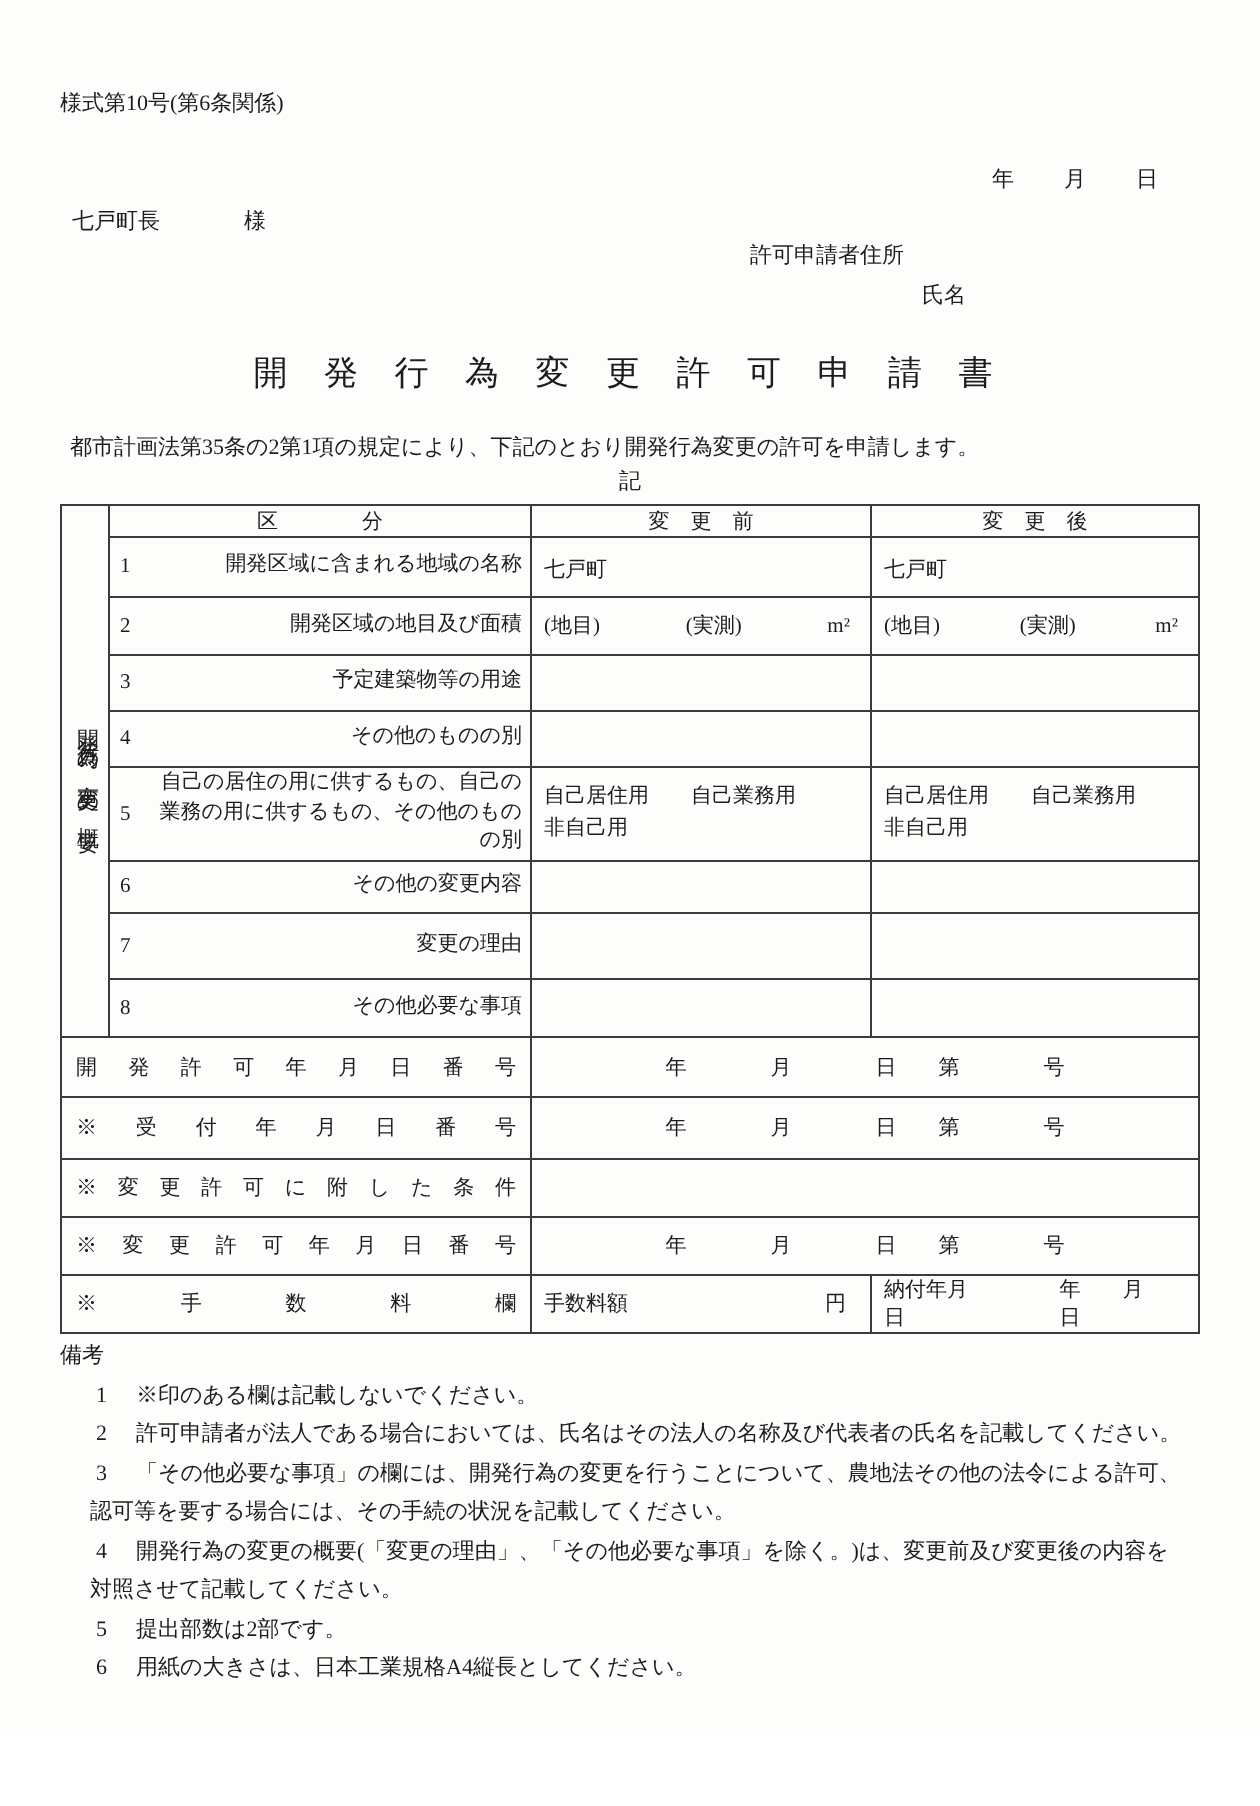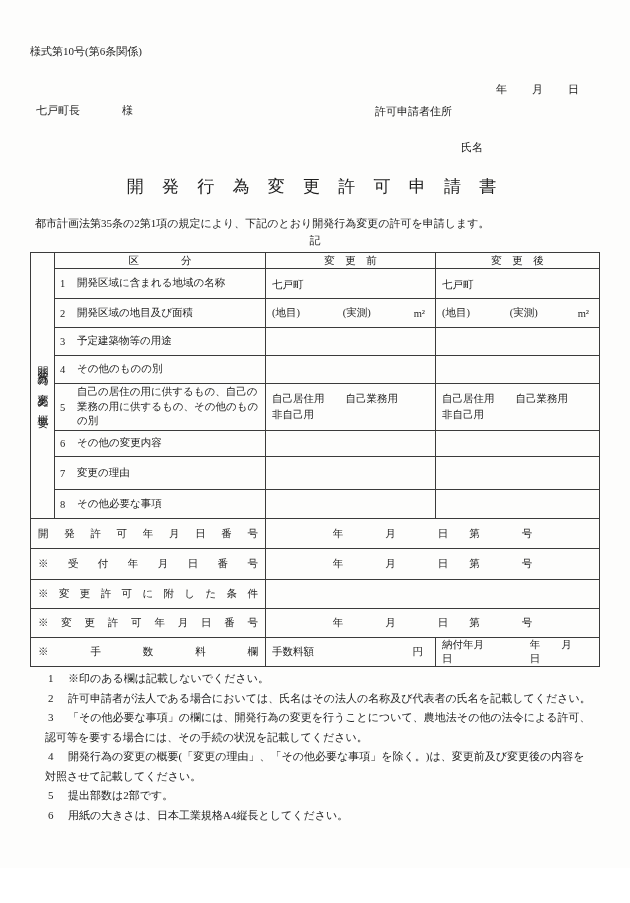--- a/index.html
+++ b/index.html
@@ -7,34 +7,34 @@
     position:relative; width:630px; height:868px; margin:0 auto;
     background:#fdfdfc; color:#1c1c1c;
     font-family:"Liberation Serif","DejaVu Serif",serif;
     font-size:11px; overflow:hidden;
   }
   .abs { position:absolute; }
   .form-number { left:30px; top:44px; }
   .date-line { right:50px; top:82px; letter-spacing:1px; }
   .addressee-line { left:36px; top:103px; }
   .honorific { margin-left:42px; }
-  .applicant-address { left:375px; top:104px; }
+  .applicant-address { left:375px; top:120px; }
   .applicant-name { left:425px; top:140px;margin-left:36px; }
   .form-title { left:0; top:175px; width:630px; text-align:center; font-size:17px; letter-spacing:7px; }
   .intro { left:35px; top:216px; }
   .ki { left:0; top:233px; width:630px; text-align:center; }
 
   table.app { position:absolute; left:30px; top:252px; border-collapse:collapse; table-layout:fixed; width:569px; }
   table.app td { border:1px solid #3b3b3b; padding:0; font-size:10.5px; vertical-align:middle; overflow:hidden; }
   .vcell { text-align:center; }
   .vtext { writing-mode:vertical-rl; display:inline-block; letter-spacing:3px; font-size:11px; line-height:1; }
   .hdr { text-align:center; font-size:11px; }
   .lcell-flex { display:flex; align-items:center; padding:1px 4px 1px 5px; }
   .no { width:17px; flex:none; }
-  .ltext { flex:1; line-height:1.4; }
+  .ltext { flex:1; line-height:1.4;text-align:right; }
   .val-top { vertical-align:top; }
   .val-top-inner { padding:3px 4px 0 6px; }
   .val-spread { display:flex; justify-content:space-between; align-items:center; padding:0 10px 0 6px; }
   .val-lines { padding:2px 4px 2px 6px; line-height:1.55; }
   .jlabel { text-align:justify; text-align-last:justify; padding:0 7px; }
   .bval { text-align:center; }
   .fee-flex { display:flex; justify-content:space-between; align-items:center; }
   .fee-left { padding:0 12px 0 6px; }
   .fee-right { padding:0 8px 0 6px;gap:44px; }
 
@@ -234,20 +234,21 @@
             <div class="fee-flex fee-right">
         <span>納付年月日</span>
         <span>年　　月　　日</span>
       </div>
           </td>
     </tr>
   </tbody>
     </table>
 
   <div class="notes">
+    <div class="nline">備考</div>
 
     <div>
       <div class="nline first"><span class="nno">1</span><span>※印のある欄は記載しないでください。</span></div>
     </div>
     <div>
       <div class="nline first"><span class="nno">2</span><span>許可申請者が法人である場合においては、氏名はその法人の名称及び代表者の氏名を記載してください。</span></div>
     </div>
     <div>
       <div class="nline first"><span class="nno">3</span><span>「その他必要な事項」の欄には、開発行為の変更を行うことについて、農地法その他の法令による許可、</span></div>
       <div class="nline cont">認可等を要する場合には、その手続の状況を記載してください。</div>

